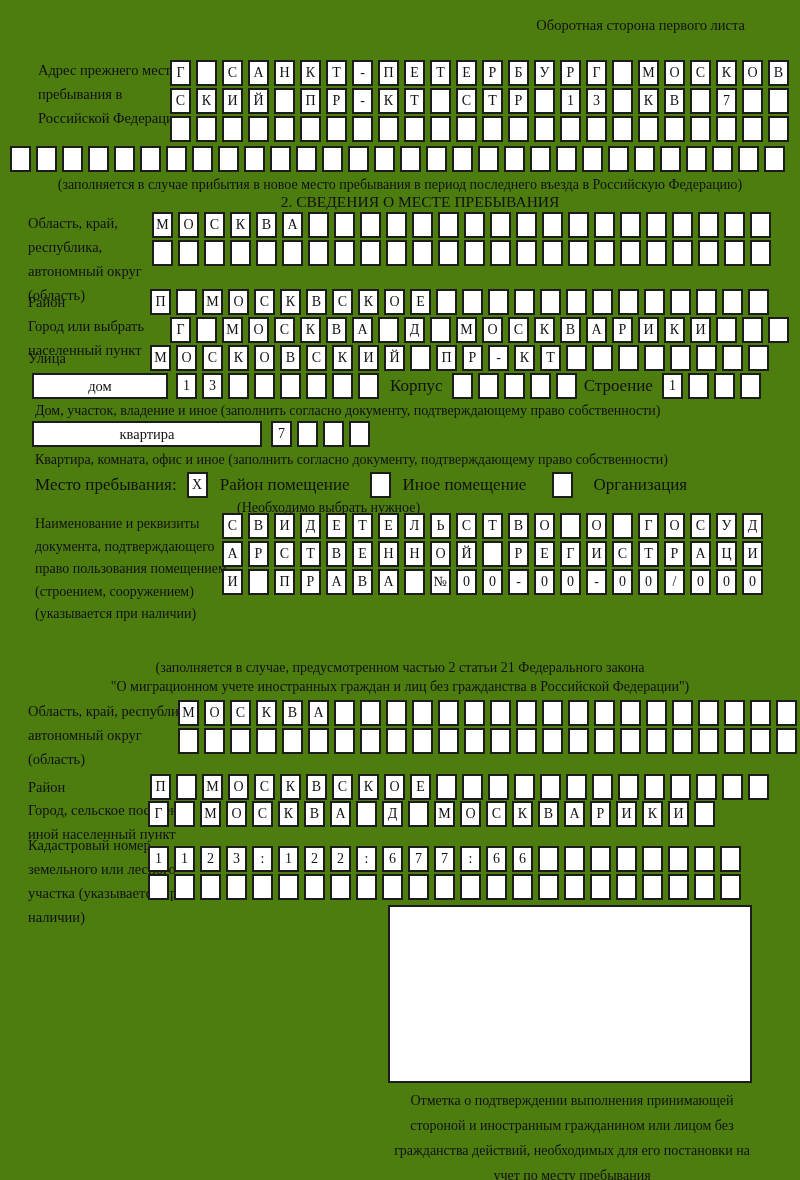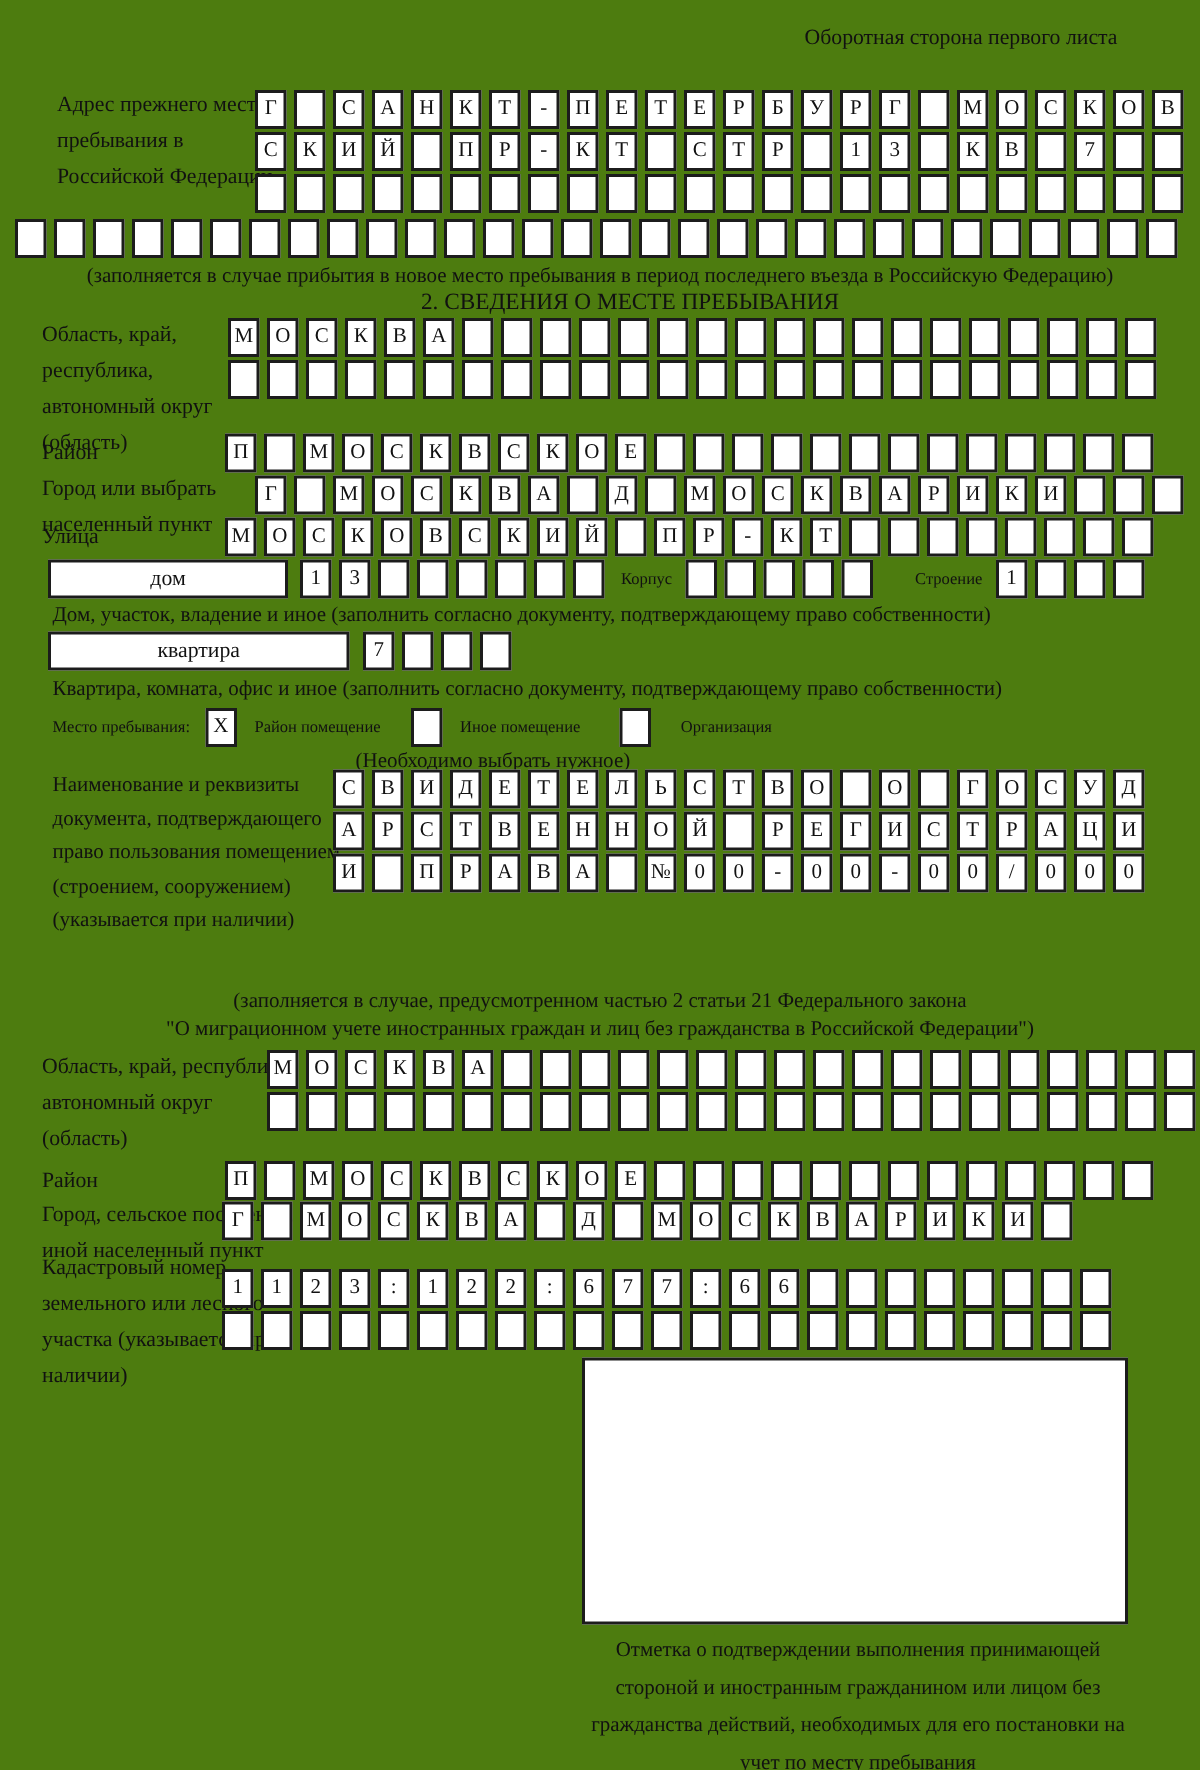--- a/index.html
+++ b/index.html
@@ -29,21 +29,21 @@
     font-size:14.5px;background:#fff;
   }
   .inline-row{display:flex;align-items:center;}
   .heading{font-size:15.5px;font-weight:normal;text-align:center;width:100%;padding-left:20px;}
   .cap{font-size:14px;}
   .cap-center{font-size:14px;text-align:center;width:100%;}
   .note-center{font-size:14px;text-align:center;width:100%;}
   .hdr{font-size:14.5px;}
   .stamp{box-sizing:border-box;border:2px solid #1c1c1c;background:#fff;}
   .stamp-cap{font-size:14px;line-height:25px;text-align:center;}
-  .opt-label{font-size:11px;}
+  .opt-label{font-size:17px;}
 </style>
 </head>
 <body>
 
 <div class="page">
 
   <div class="abs hdr" style="top:17px;right:55px;">Оборотная сторона первого листа</div>
 
   <div class="abs lbl" style="left:38px;top:58px;width:152px;">Адрес прежнего места пребывания в Российской Федерации</div>
   <div class="abs" style="left:170px;top:60px;">
@@ -304,52 +304,52 @@
         <span class="cell"></span>
         <span class="cell"></span>
         <span class="cell"></span>
         <span class="cell"></span>
         <span class="cell"></span>
         <span class="cell"></span>
       </div>
   </div>
 
   <div class="abs inline-row" style="left:32px;top:373px;">
-    <div class="typebox" style="width:160px;">дом</div>
+    <div class="typebox" style="width:136px;">дом</div>
     <div style="width:8px;"></div>
     <div class="boxrow">
         <span class="cell">1</span>
         <span class="cell">3</span>
         <span class="cell"></span>
         <span class="cell"></span>
         <span class="cell"></span>
         <span class="cell"></span>
         <span class="cell"></span>
         <span class="cell"></span>
       </div>
     <div class="opt-label" style="padding:0 9px 0 11px;">Корпус</div>
     <div class="boxrow">
         <span class="cell"></span>
         <span class="cell"></span>
         <span class="cell"></span>
         <span class="cell"></span>
         <span class="cell"></span>
       </div>
-    <div class="opt-label" style="padding:0 9px 0 28px;">Строение</div>
+    <div class="opt-label" style="padding:0 9px 0 7px;">Строение</div>
     <div class="boxrow">
         <span class="cell">1</span>
         <span class="cell"></span>
         <span class="cell"></span>
         <span class="cell"></span>
       </div>
   </div>
   <div class="abs cap" style="left:35px;top:403px;">Дом, участок, владение и иное (заполнить согласно документу, подтверждающему право собственности)</div>
 
   <div class="abs inline-row" style="left:32px;top:421px;">
-    <div class="typebox" style="width:201px;">квартира</div>
+    <div class="typebox" style="width:230px;">квартира</div>
     <div style="width:9px;"></div>
     <div class="boxrow">
         <span class="cell">7</span>
         <span class="cell"></span>
         <span class="cell"></span>
         <span class="cell"></span>
       </div>
   </div>
   <div class="abs cap" style="left:35px;top:452px;">Квартира, комната, офис и иное (заполнить согласно документу, подтверждающему право собственности)</div>
 

